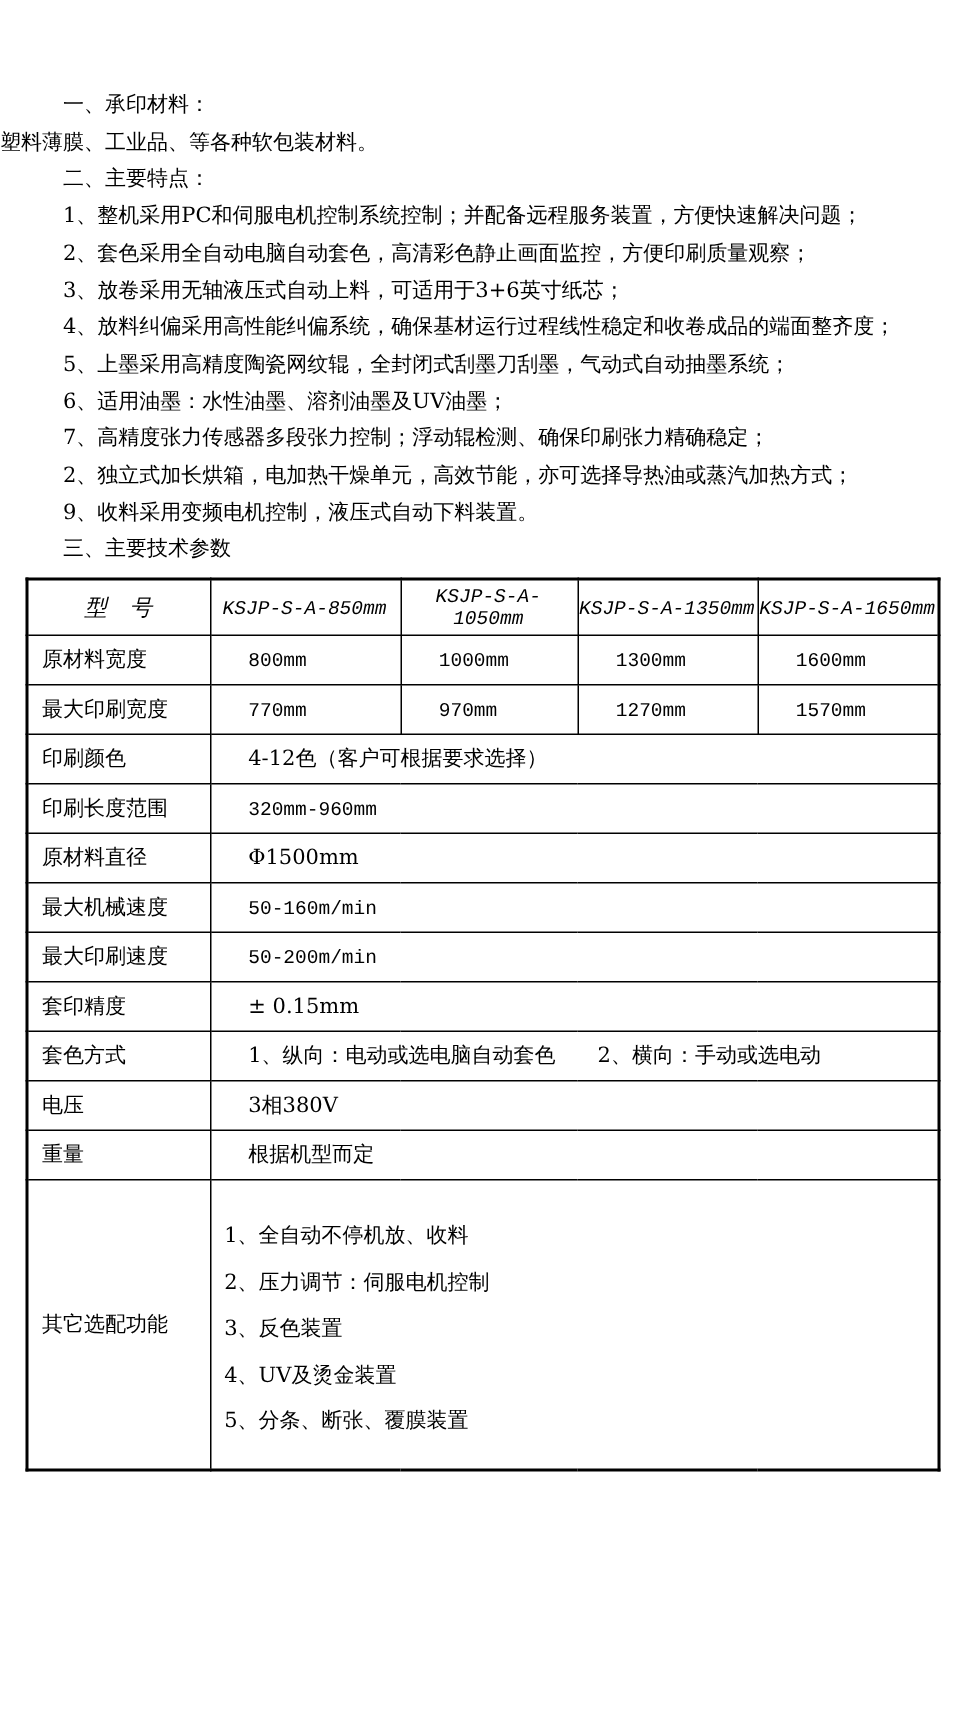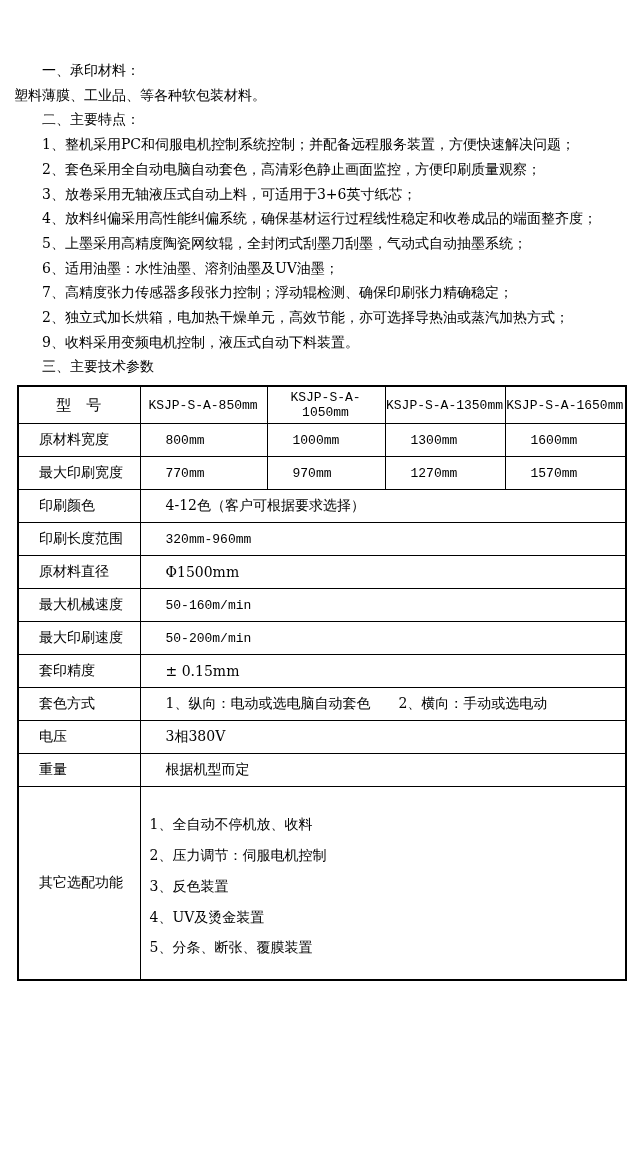--- a/index.html
+++ b/index.html
@@ -7,39 +7,39 @@
     width:640px;height:1150px;
     background:#ffffff;
     color:#000000;
     font-family:"DejaVu Serif","Liberation Serif",serif;
     overflow:hidden;
   }
   .doc{padding-top:58px;font-size:14px;}
   .line{line-height:24.7px;white-space:pre-wrap;}
   .h1{margin-left:42px;}
   .para-first{margin-left:78px;}
-  .para-rest{margin-left:14px;}
+  .para-rest{}
   .feat{margin-left:42px;}
 
   table.spec{
     margin:6px 0 0 17px;
     border-collapse:collapse;
     table-layout:fixed;
     width:608px;
     border:2px solid #000;
     font-size:14px;
   }
   table.spec td{
     border:1.5px solid #000;
     vertical-align:middle;
     height:30px;
     overflow:hidden;
   }
-  tr.hdr td{height:34px;}
-  td.label{padding-left:20px;}
+  tr.hdr td{height:34px;font-style:italic;}
+  td.label{padding-left:9px;}
   td.value{padding-left:25px;}
   td.center{text-align:center;padding-left:0;}
   .mono{font-family:"Liberation Mono","DejaVu Sans Mono",monospace;font-size:13px;}
   td.model-label{font-size:15px;}
   tr.opts td{height:186px;}
   td.opts-cell{vertical-align:middle;padding:6px 0 0 9px;}
   td.opts-cell .opt-line{line-height:30.8px;white-space:pre-wrap;}
 </style>
 </head>
 <body>

